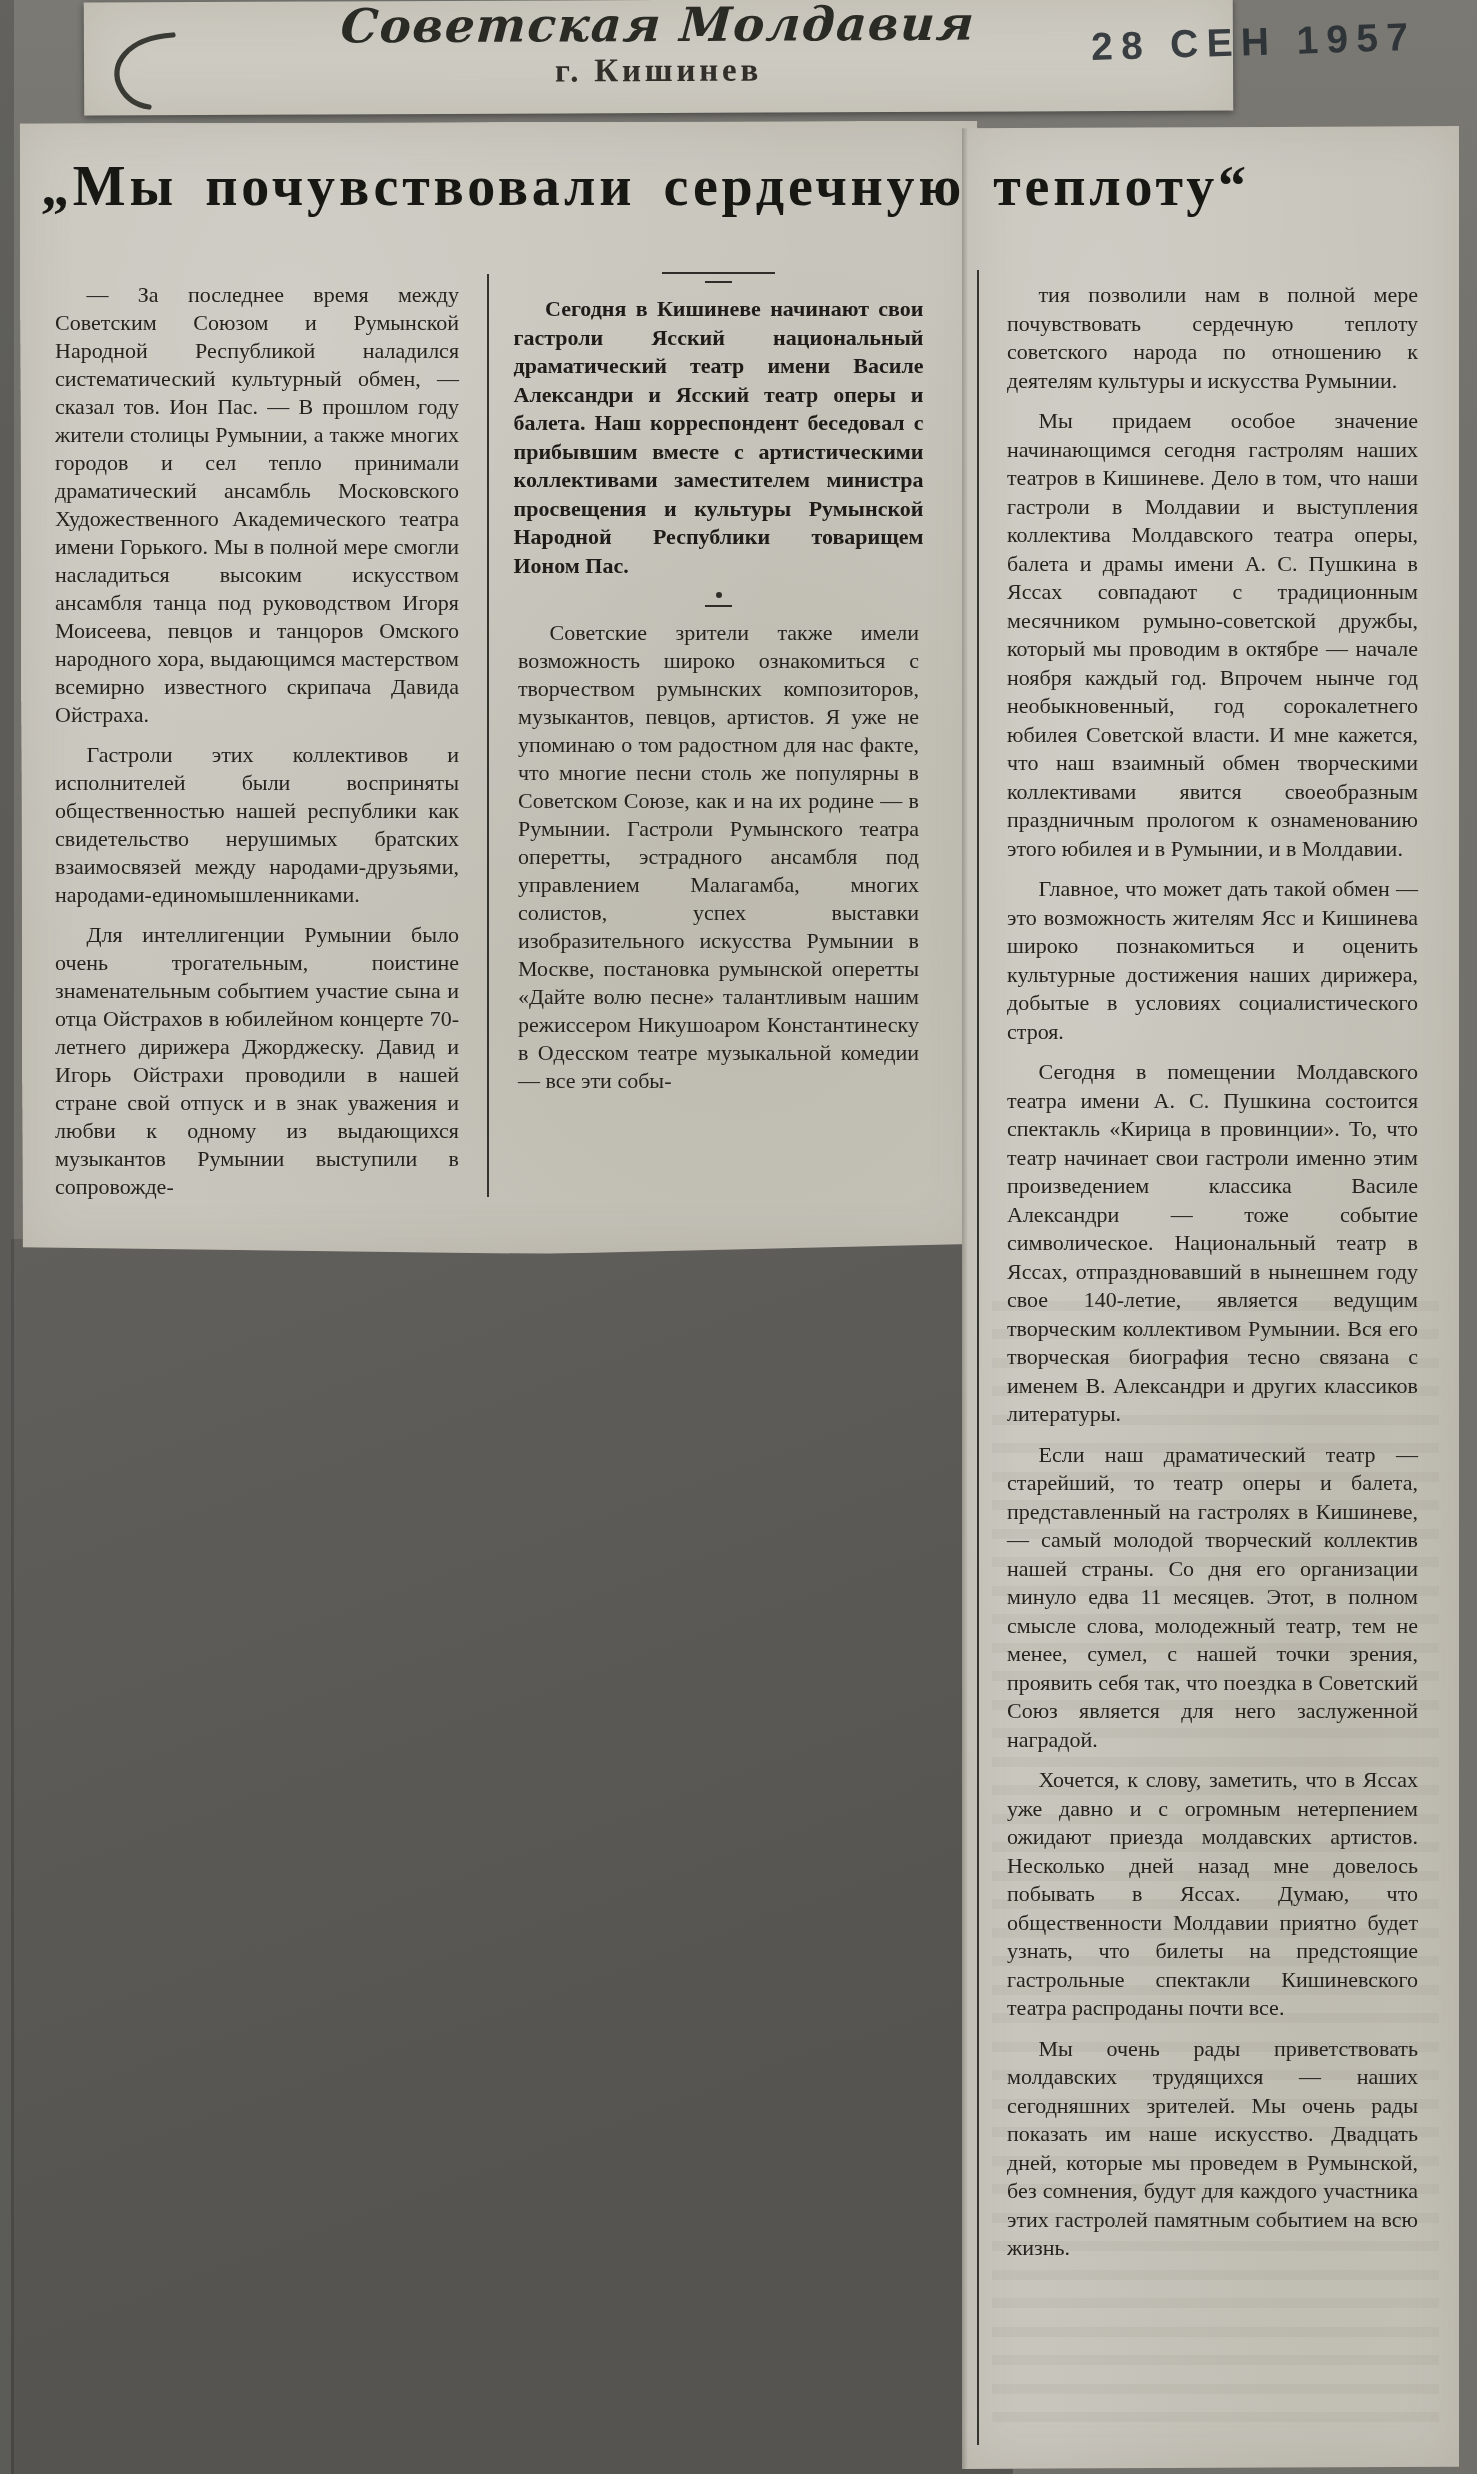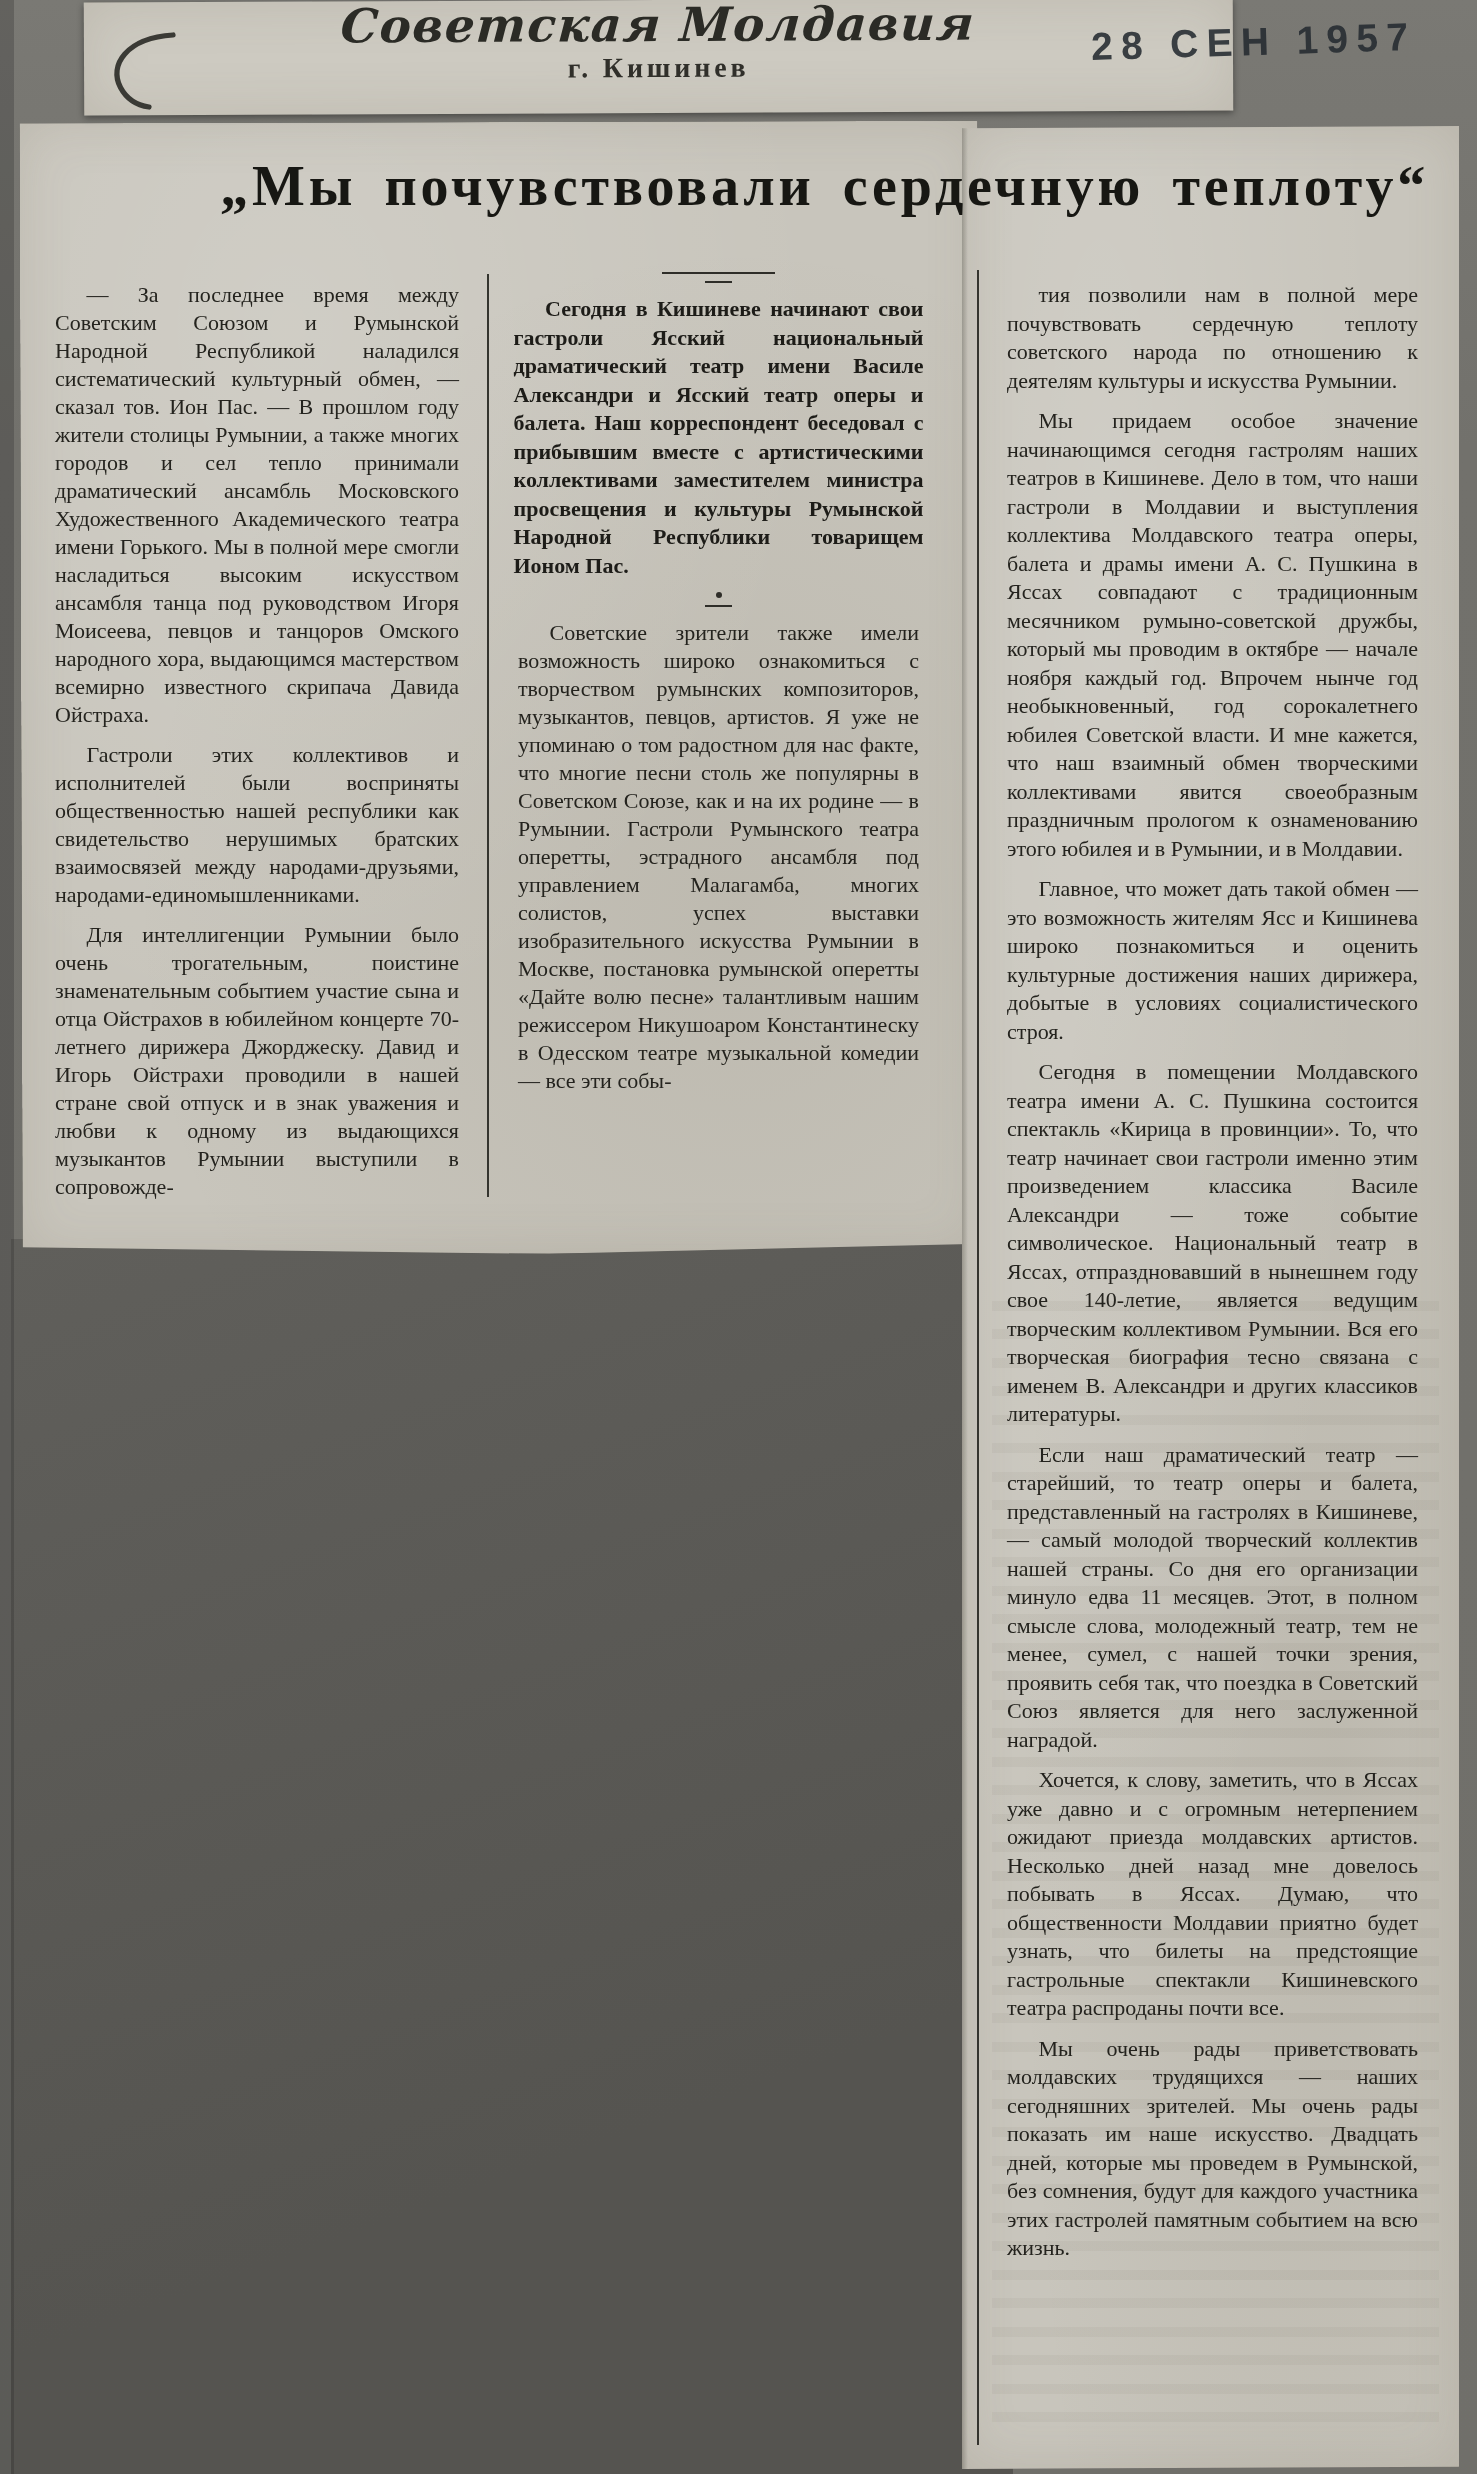--- a/index.html
+++ b/index.html
@@ -14,39 +14,39 @@
         background-image:
           radial-gradient(ellipse at 28% 18%, rgba(255,255,255,.14), transparent 55%),
           radial-gradient(ellipse at 75% 70%, rgba(96,86,64,.10), transparent 60%);
         box-shadow:0 2.3px 7.5px rgba(0,0,0,.42), inset 0 0 53px rgba(110,100,80,.16);}
 
   .masthead-strip{left:84px;top:0;width:1149px;height:113px;transform:rotate(-.25deg);
         display:flex;flex-direction:column;align-items:center;justify-content:flex-start;
         background:#cdcac1;}
   .np-name{margin-top:-3px;font-family:"DejaVu Serif",serif;font-style:italic;font-weight:bold;
         font-size:47px;letter-spacing:1.5px;color:#2b2b26;transform:skewX(-4deg);}
-  .np-city{font-weight:bold;font-size:28px;letter-spacing:3.8px;color:#302f2a;margin-top:0px;}
+  .np-city{font-weight:bold;font-size:33px;letter-spacing:3.8px;color:#302f2a;margin-top:0px;}
 
   .stamp{position:absolute;left:1091px;top:19.5px;transform:rotate(-1.8deg);
         font-family:"Liberation Sans",sans-serif;font-weight:bold;font-size:39px;
         letter-spacing:8.3px;color:#252b31;opacity:.88;white-space:nowrap;}
 
   .bracket{position:absolute;left:95px;top:28.5px;}
 
   .paper-a{left:21px;top:122px;width:958px;height:1132px;transform:rotate(-.15deg);
         clip-path:polygon(0 0,100% 0,100% 99.2%,55% 100%,0 99.3%);}
   .paper-b{left:962px;top:126px;width:497px;height:2343px;
         clip-path:polygon(0 .1%,100% 0,100% 99.9%,0 100%);}
   .paper-b::before{content:"";position:absolute;left:0;top:0;width:6px;height:100%;
         background:linear-gradient(90deg,rgba(60,58,50,.30),transparent);}
   .paper-b::after{content:"";position:absolute;left:6%;right:4%;top:50%;bottom:2%;
         background:repeating-linear-gradient(0deg,rgba(95,88,72,.06) 0 9.8px,transparent 9.8px 28.5px);}
 
   .headline{position:absolute;left:41px;top:154px;width:1388px;margin:0;z-index:5;
-        text-align:right;font-weight:bold;font-size:56px;color:#171713;
+        text-align:left;font-weight:bold;font-size:56px;color:#171713;
         letter-spacing:3.8px;word-spacing:10.5px;white-space:nowrap;}
 
   .vrule{position:absolute;width:1.5px;background:#34342e;z-index:4;}
   .vrule-1{left:487px;top:274px;height:923px;}
   .vrule-2{left:977px;top:270px;height:2175px;}
 
   .col{position:absolute;z-index:5;color:#24231e;font-size:22px;line-height:28px;}
   .col1{left:43px;top:269px;width:428px;}
   .col2{left:506px;top:269px;width:425px;}
   .col3{left:995px;top:269px;width:435px;line-height:28.5px;}

